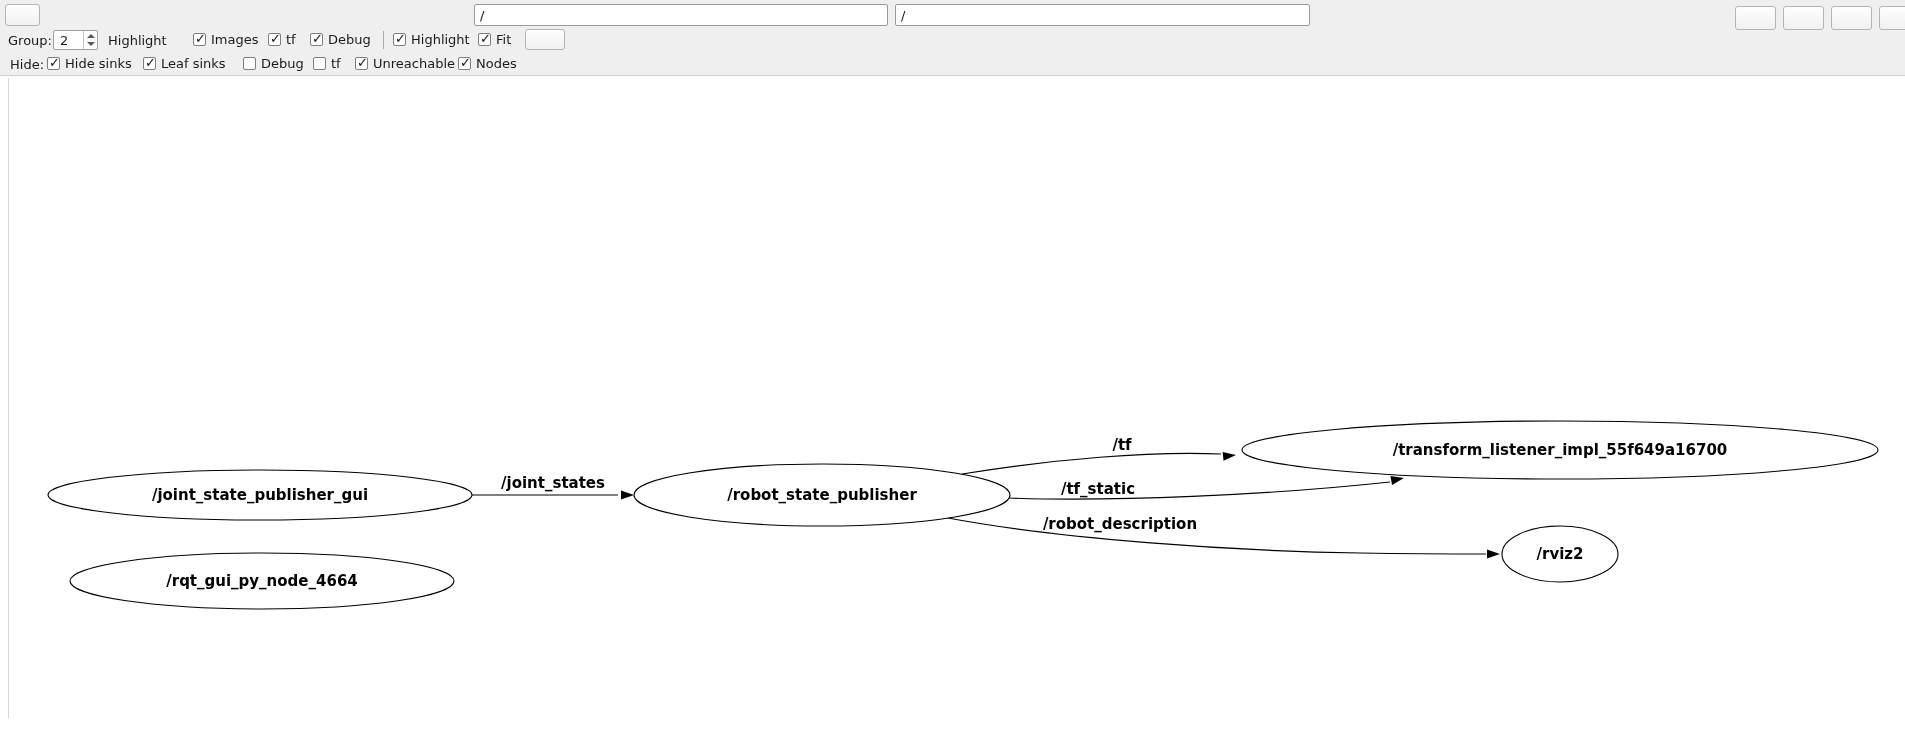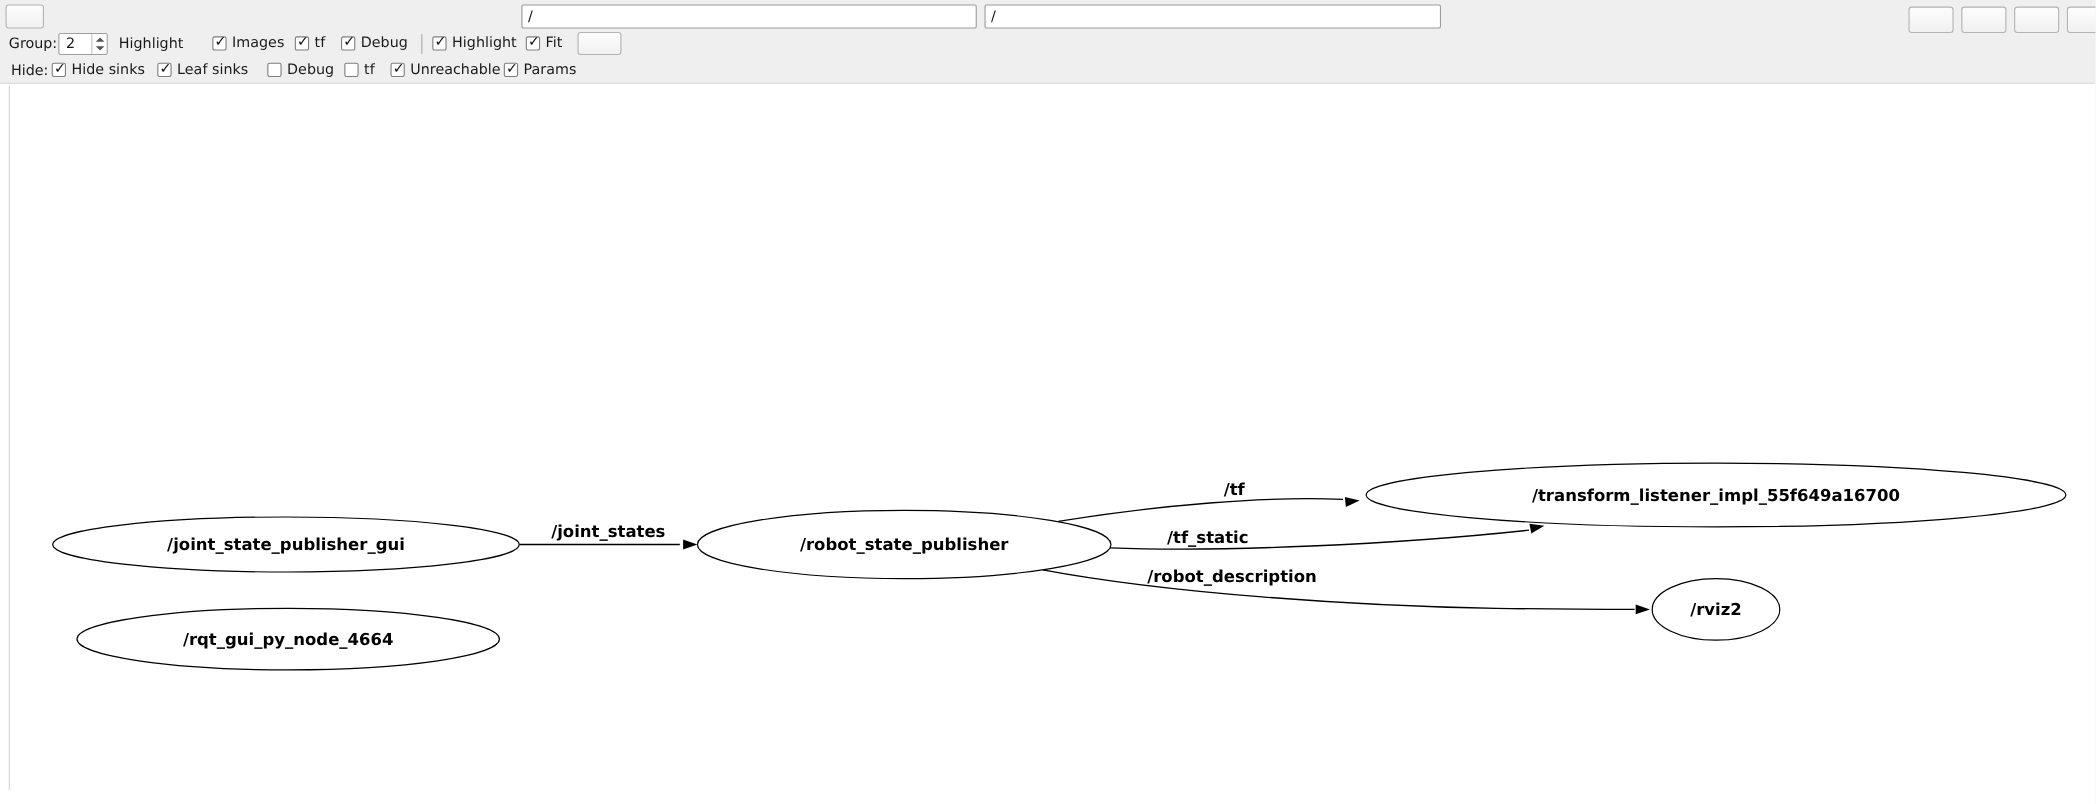--- a/index.html
+++ b/index.html
@@ -158,21 +158,21 @@
     <span class="box">
         <span class="tick">✓</span>
       </span>
     <span class="txt">Unreachable</span>
   </label>
 
   <label class="qcb row3-cb cb-params" data-checked="true">
     <span class="box">
         <span class="tick">✓</span>
       </span>
-    <span class="txt">Params</span>
+    <span class="txt">Nodes</span>
   </label>
 </div>
 
 <div class="canvas">
   <svg id="graph-svg" width="1905" height="656" viewBox="0 75 1905 656">
       <g>
         <path d="M 472,494 L 618,494" fill="none" stroke="#000000" stroke-width="1.2"></path>
         <polygon points="634,494 621,489.5 621,498.5" fill="#000000"></polygon>
         <text x="553" y="487" text-anchor="middle">/joint_states</text>
       </g>

